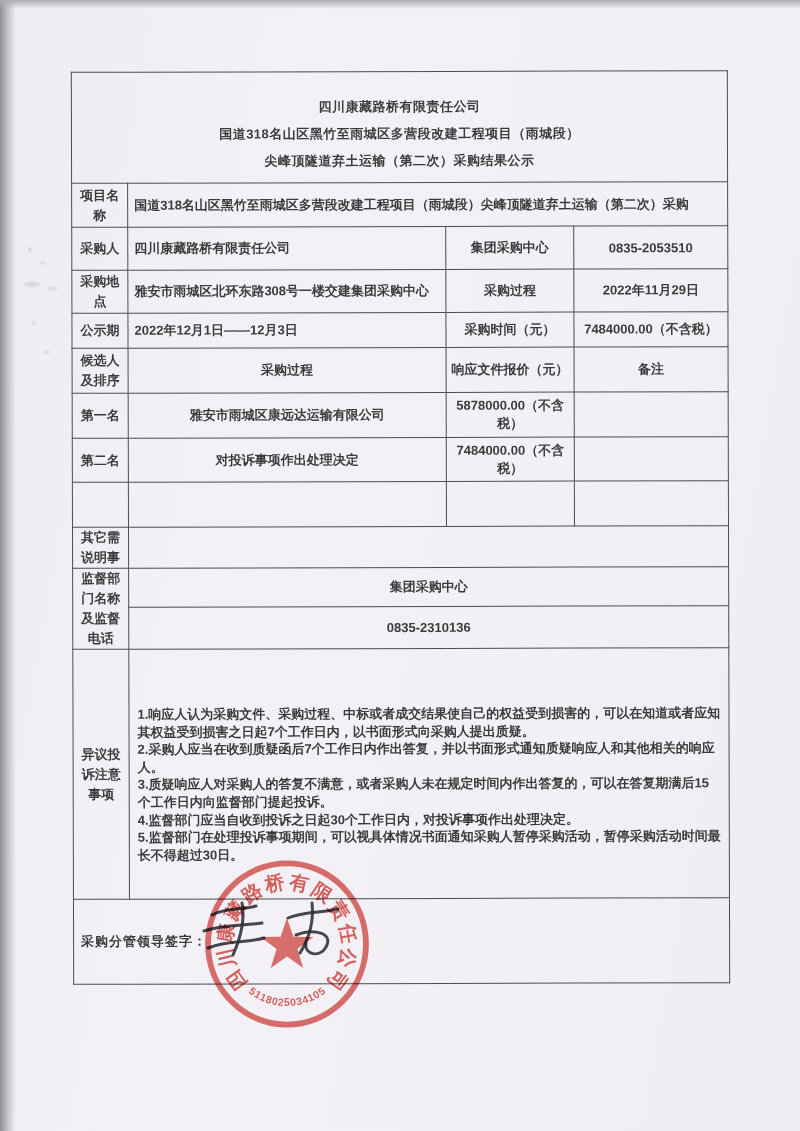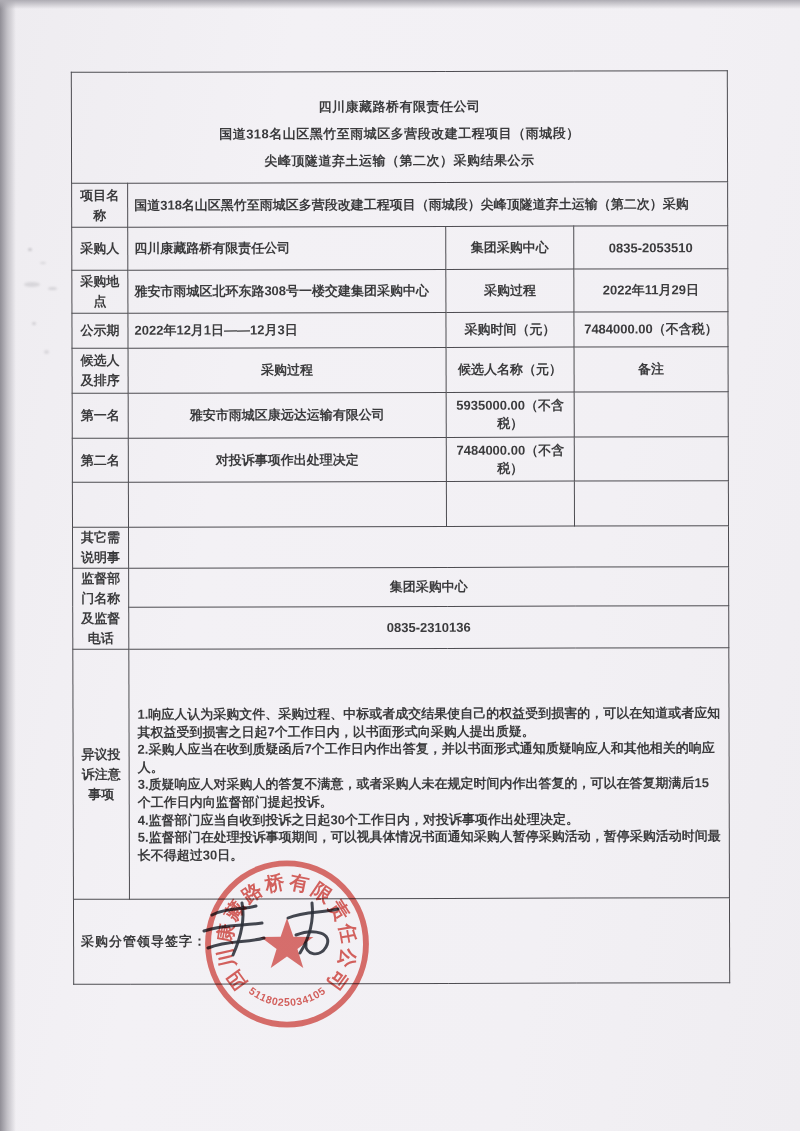--- a/index.html
+++ b/index.html
@@ -125,27 +125,27 @@
   <tr style="height:35px">
     <td class="lbl">公示期</td>
     <td class="val-left">2022年12月1日——12月3日</td>
     <td class="val-center">采购时间（元）</td>
     <td class="val-center val-small">7484000.00（不含税）</td>
   </tr>
   <tr style="height:45px">
     <td class="lbl">候选人
 及排序</td>
     <td class="val-center">采购过程</td>
-    <td class="val-center">候选人名称（元）</td>
+    <td class="val-center">响应文件报价（元）</td>
     <td class="val-center">备注</td>
   </tr>
   <tr style="height:45px">
     <td class="lbl val-small">第一名</td>
     <td class="val-center val-small">雅安市雨城区康远达运输有限公司</td>
-    <td class="val-center val-small">5935000.00（不含税）</td>
+    <td class="val-center val-small">5878000.00（不含税）</td>
     <td class="val-center val-small"></td>
   </tr>
   <tr style="height:44px">
     <td class="lbl val-small">第二名</td>
     <td class="val-center val-small">对投诉事项作出处理决定</td>
     <td class="val-center val-small">7484000.00（不含税）</td>
     <td class="val-center val-small"></td>
   </tr>
   <tr style="height:45px">
     <td class="lbl val-small"></td>

